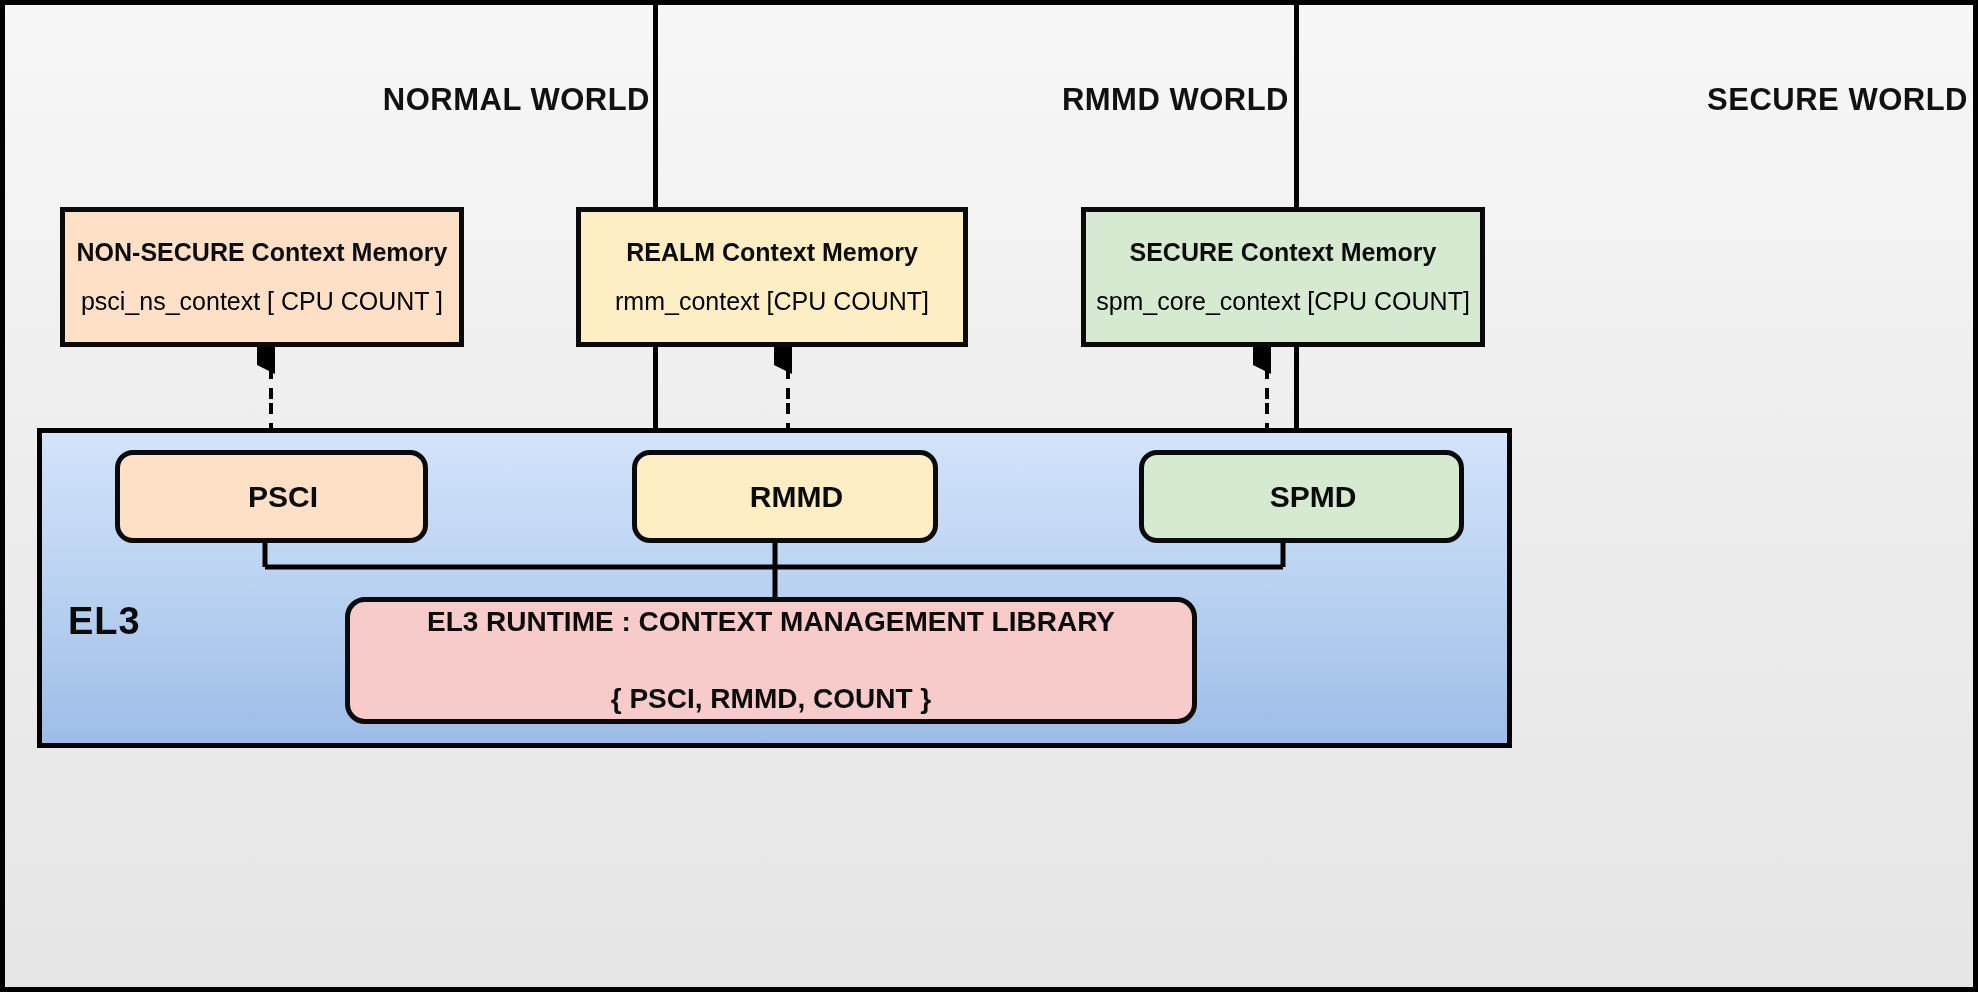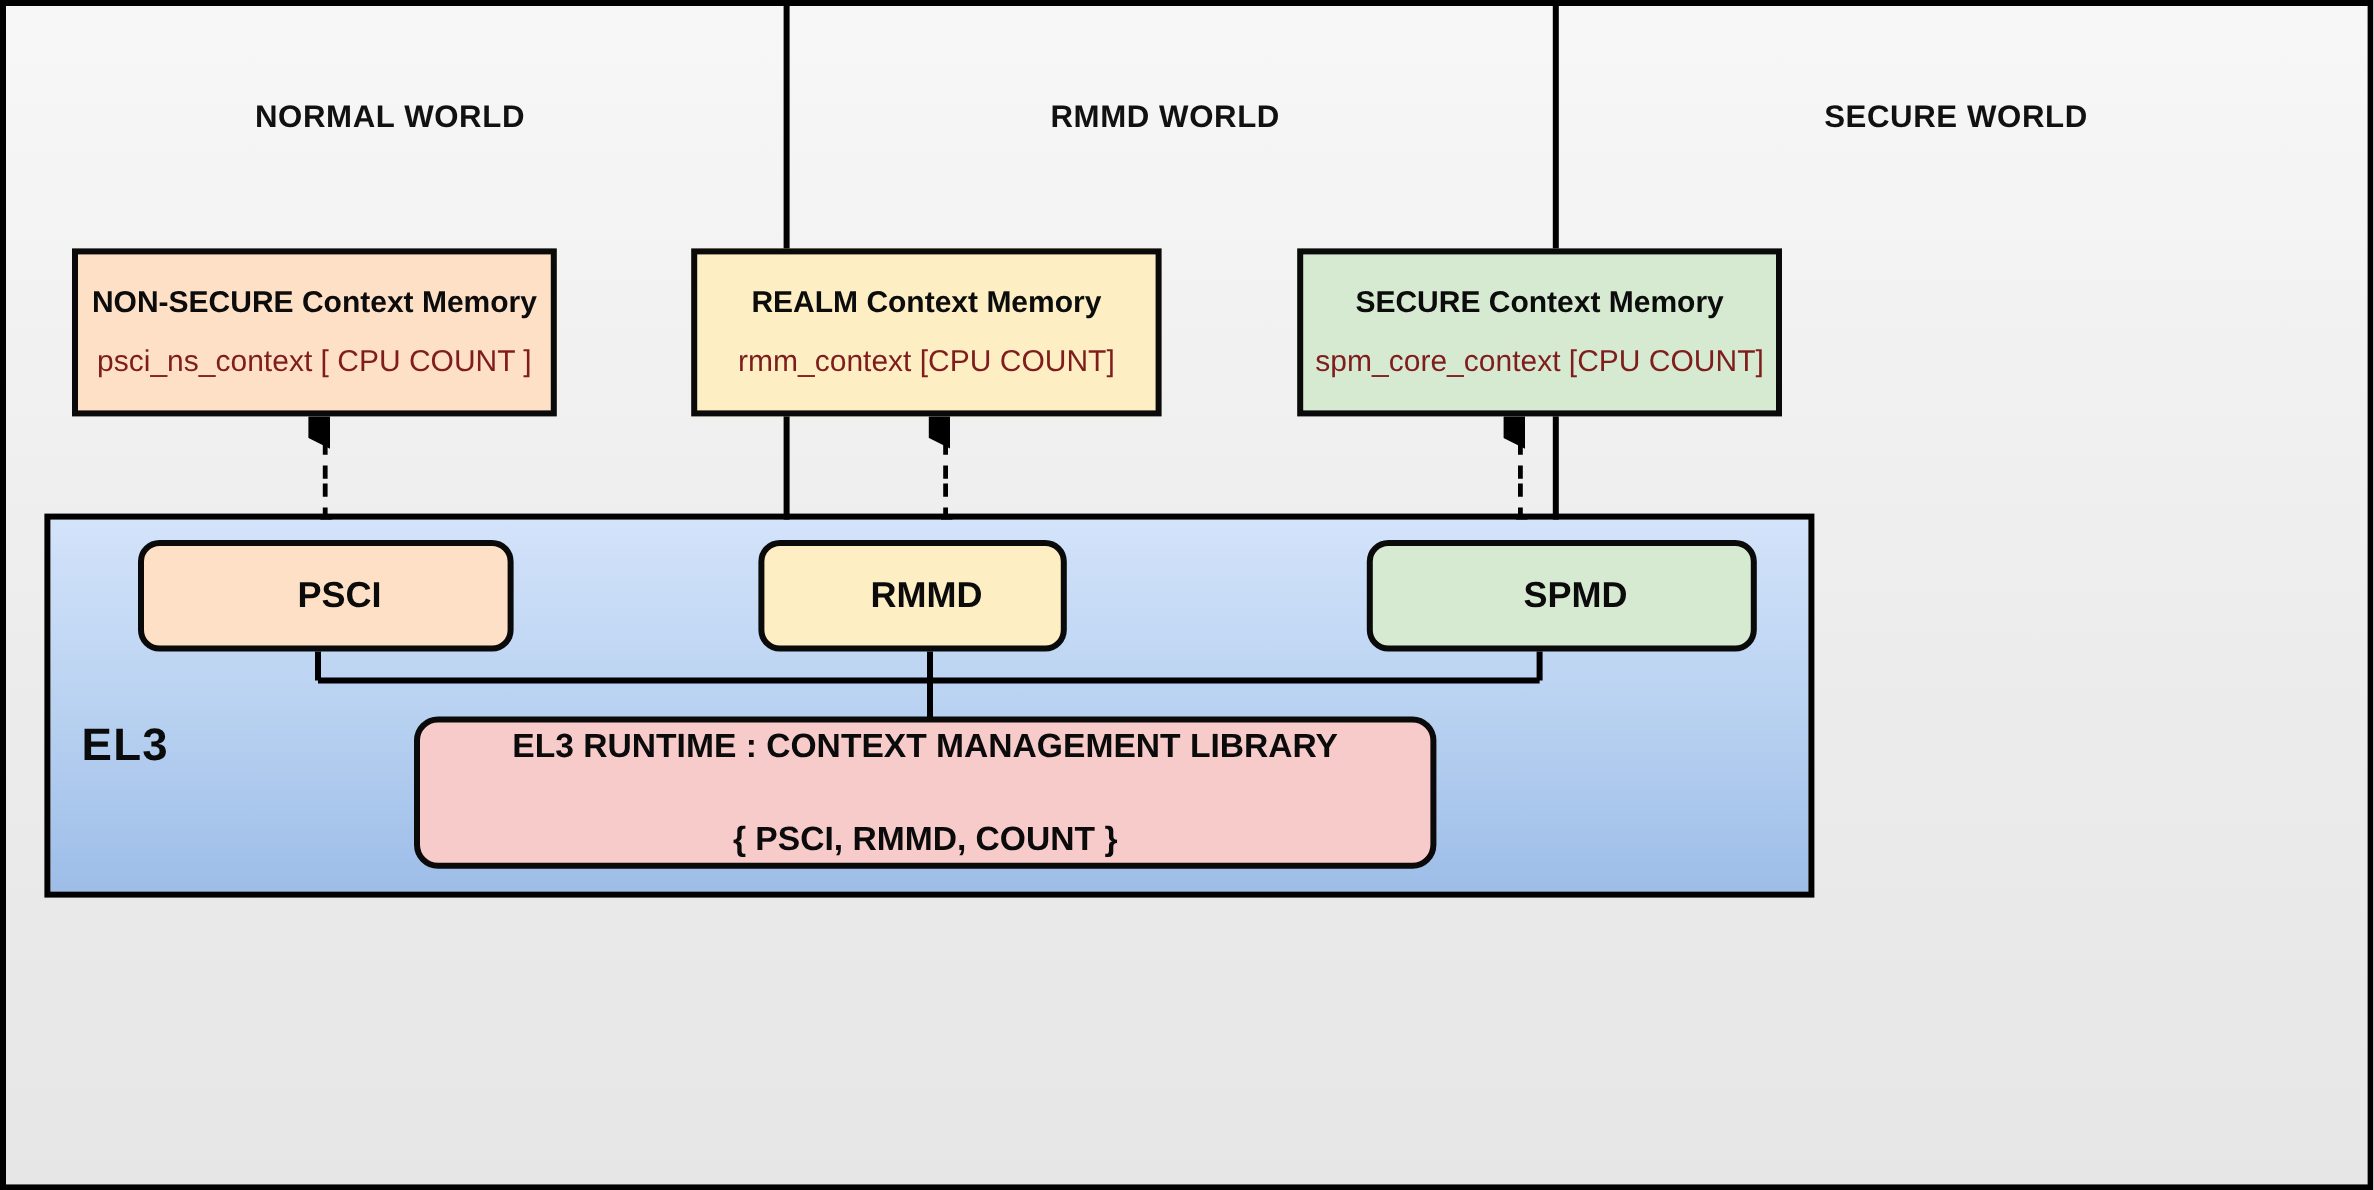--- a/index.html
+++ b/index.html
@@ -43,22 +43,22 @@
     top: 0px;
     width: 5px;
     height: 527px;
     background: #000000;
   }
   #divider-1 { left: 648px; }
   #divider-2 { left: 1289px; }
 
   .world-title {
     position: absolute;
-    text-align: center;
-    font-size: 26px;
+    text-align: right;
+    font-size: 31px;
     font-weight: bold;
     color: #111111;
     letter-spacing: 0.5px;
     white-space: nowrap;
     top: 82px;
   }
   #title-normal  { left: 0px;    width: 650px; }
   #title-realm   { left: 653px;  width: 636px; }
   #title-secure  { left: 1292px; width: 676px; }
 
@@ -82,21 +82,21 @@
     font-size: 25px;
     font-weight: bold;
     color: #0c0c0c;
     white-space: nowrap;
     margin-bottom: 20px;
     text-align: right;
   }
   .ctx-sub {
     font-size: 25px;
     font-weight: normal;
-    color: #7f1d1d;
+    color: #000000;
     white-space: nowrap;
   }
 
   
   .dashed-arrow {
     position: absolute;
     width: 28px;
     top: 347px;
     height: 108px;
   }
@@ -132,21 +132,21 @@
     align-items: center;
     justify-content: center;
     top: 450px;
     height: 93px;
     font-size: 30px;
     font-weight: bold;
     color: #0b0b0b;
     padding-left: 23px;
   }
   #disp-psci { left: 115px;  width: 313px; background: #fde0c6; }
-  #disp-rmmd { left: 632px;  width: 257px; background: #fdeec4; justify-content: center; }
+  #disp-rmmd { left: 632px;  width: 306px; background: #fdeec4; justify-content: center; }
   #disp-spmd { left: 1103px; width: 325px; background: #d6ead2; margin-left: 36px; }
 
   
   #connector-bus {
     position: absolute;
     left: 0px;
     top: 430px;
     width: 1978px;
     height: 320px;
     pointer-events: none;

